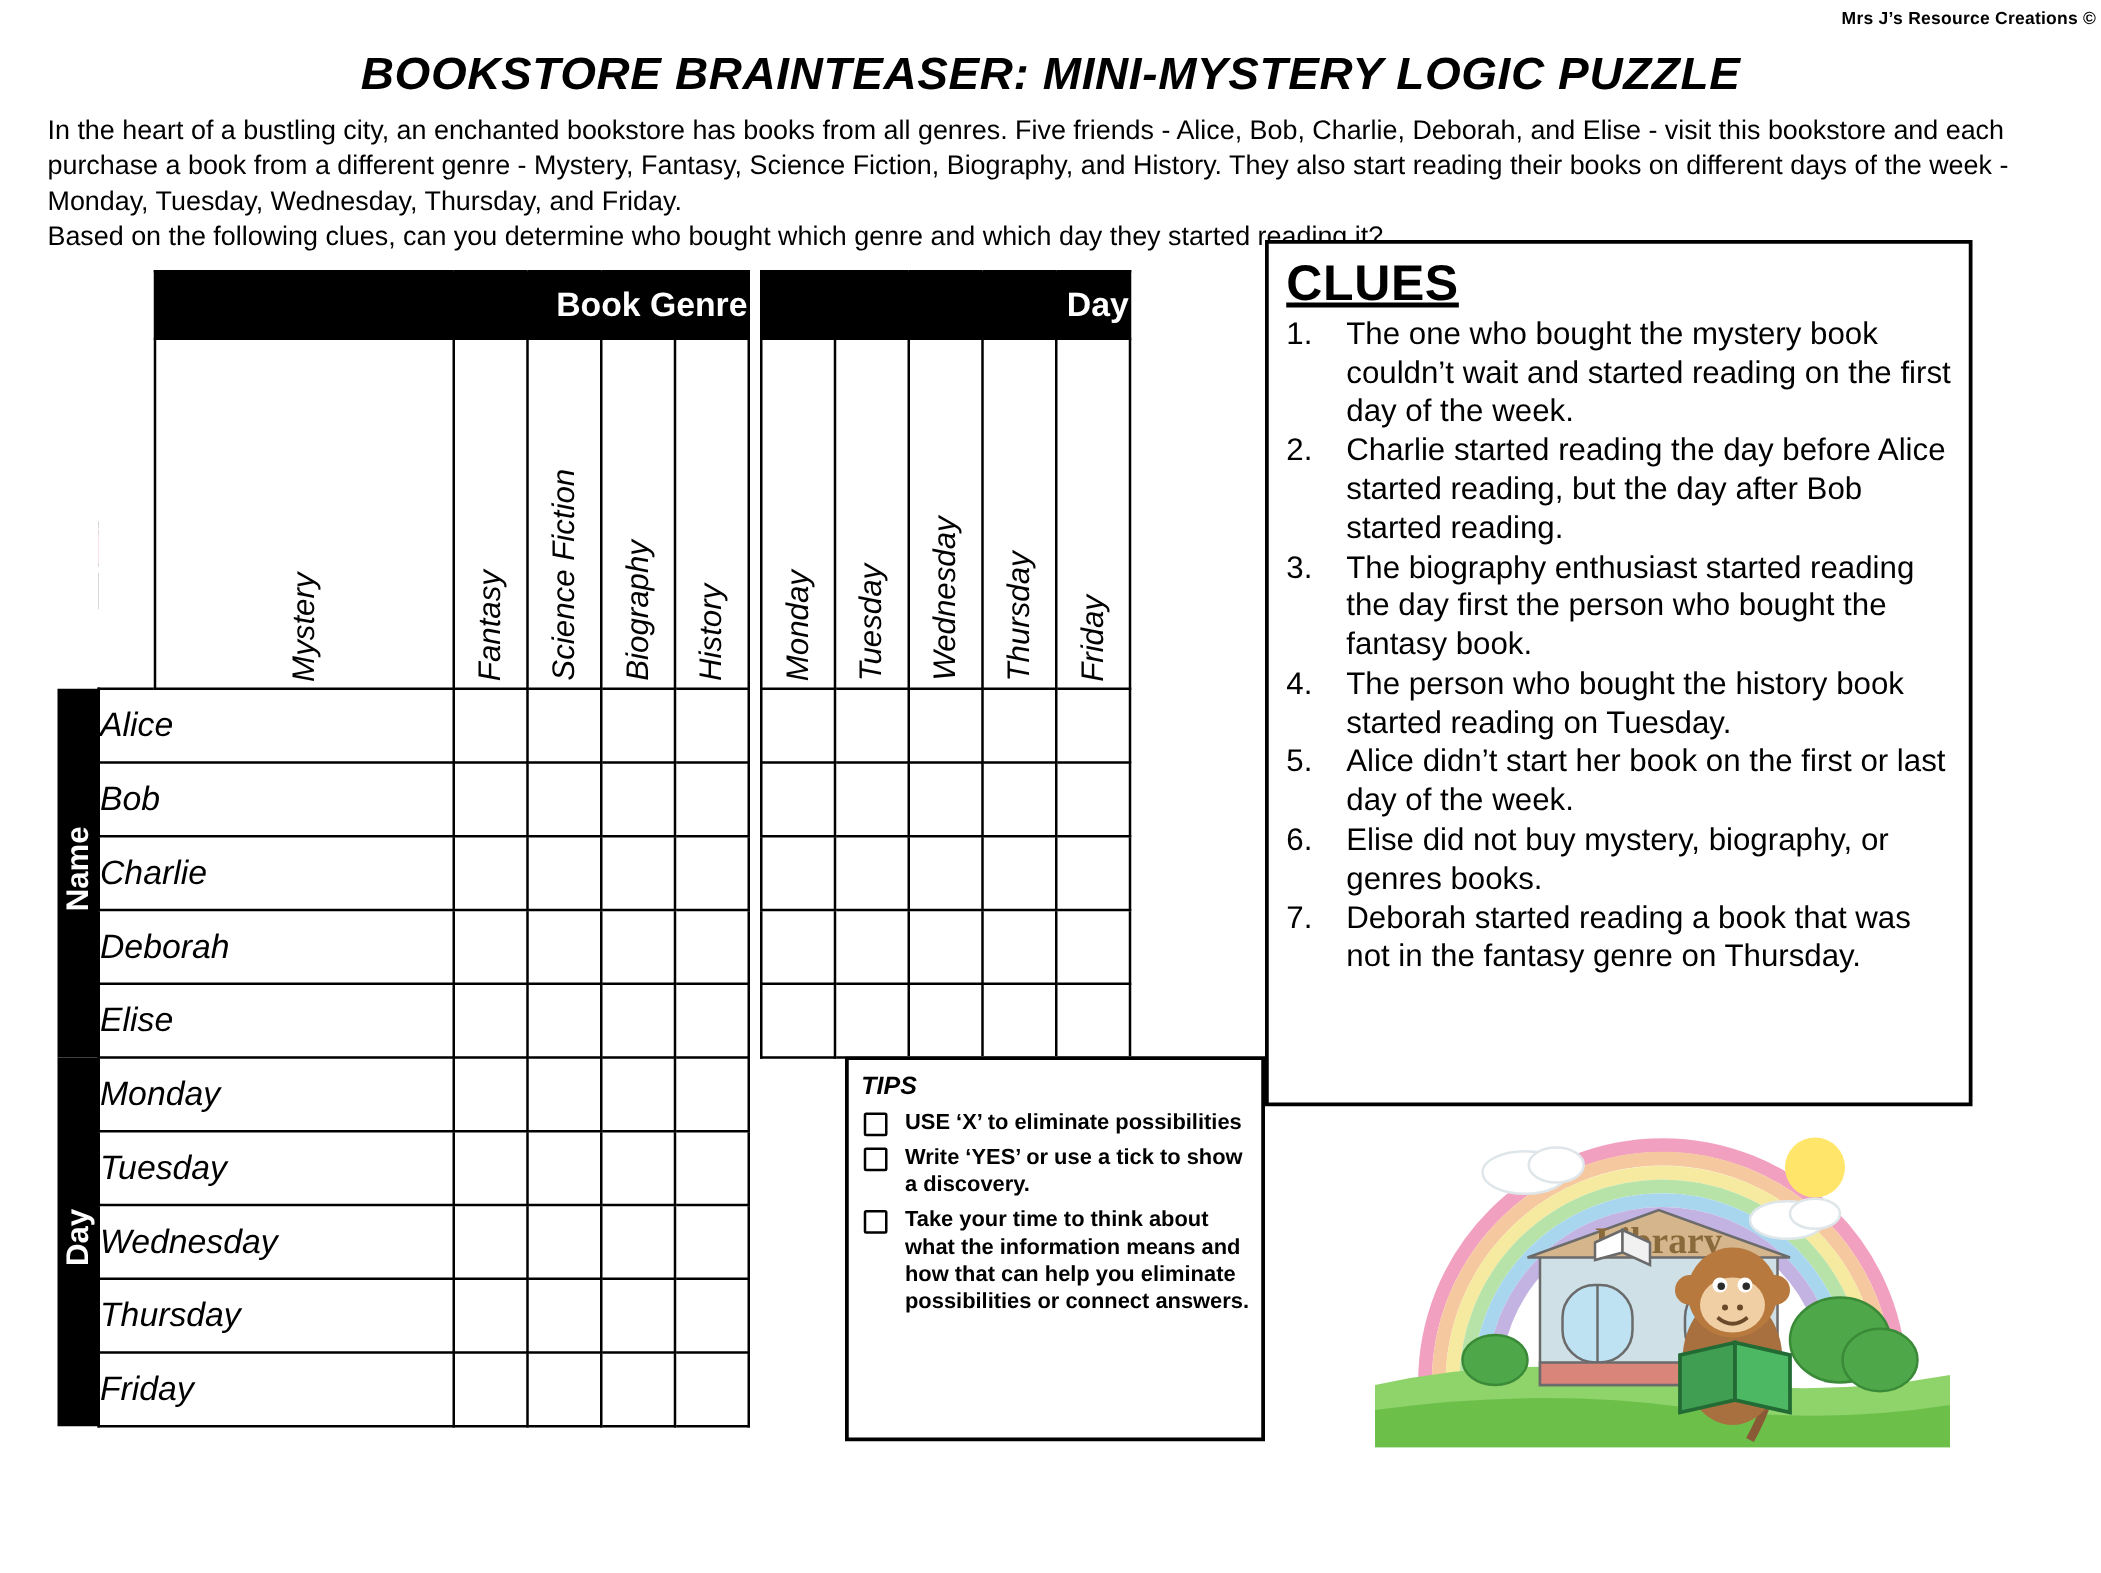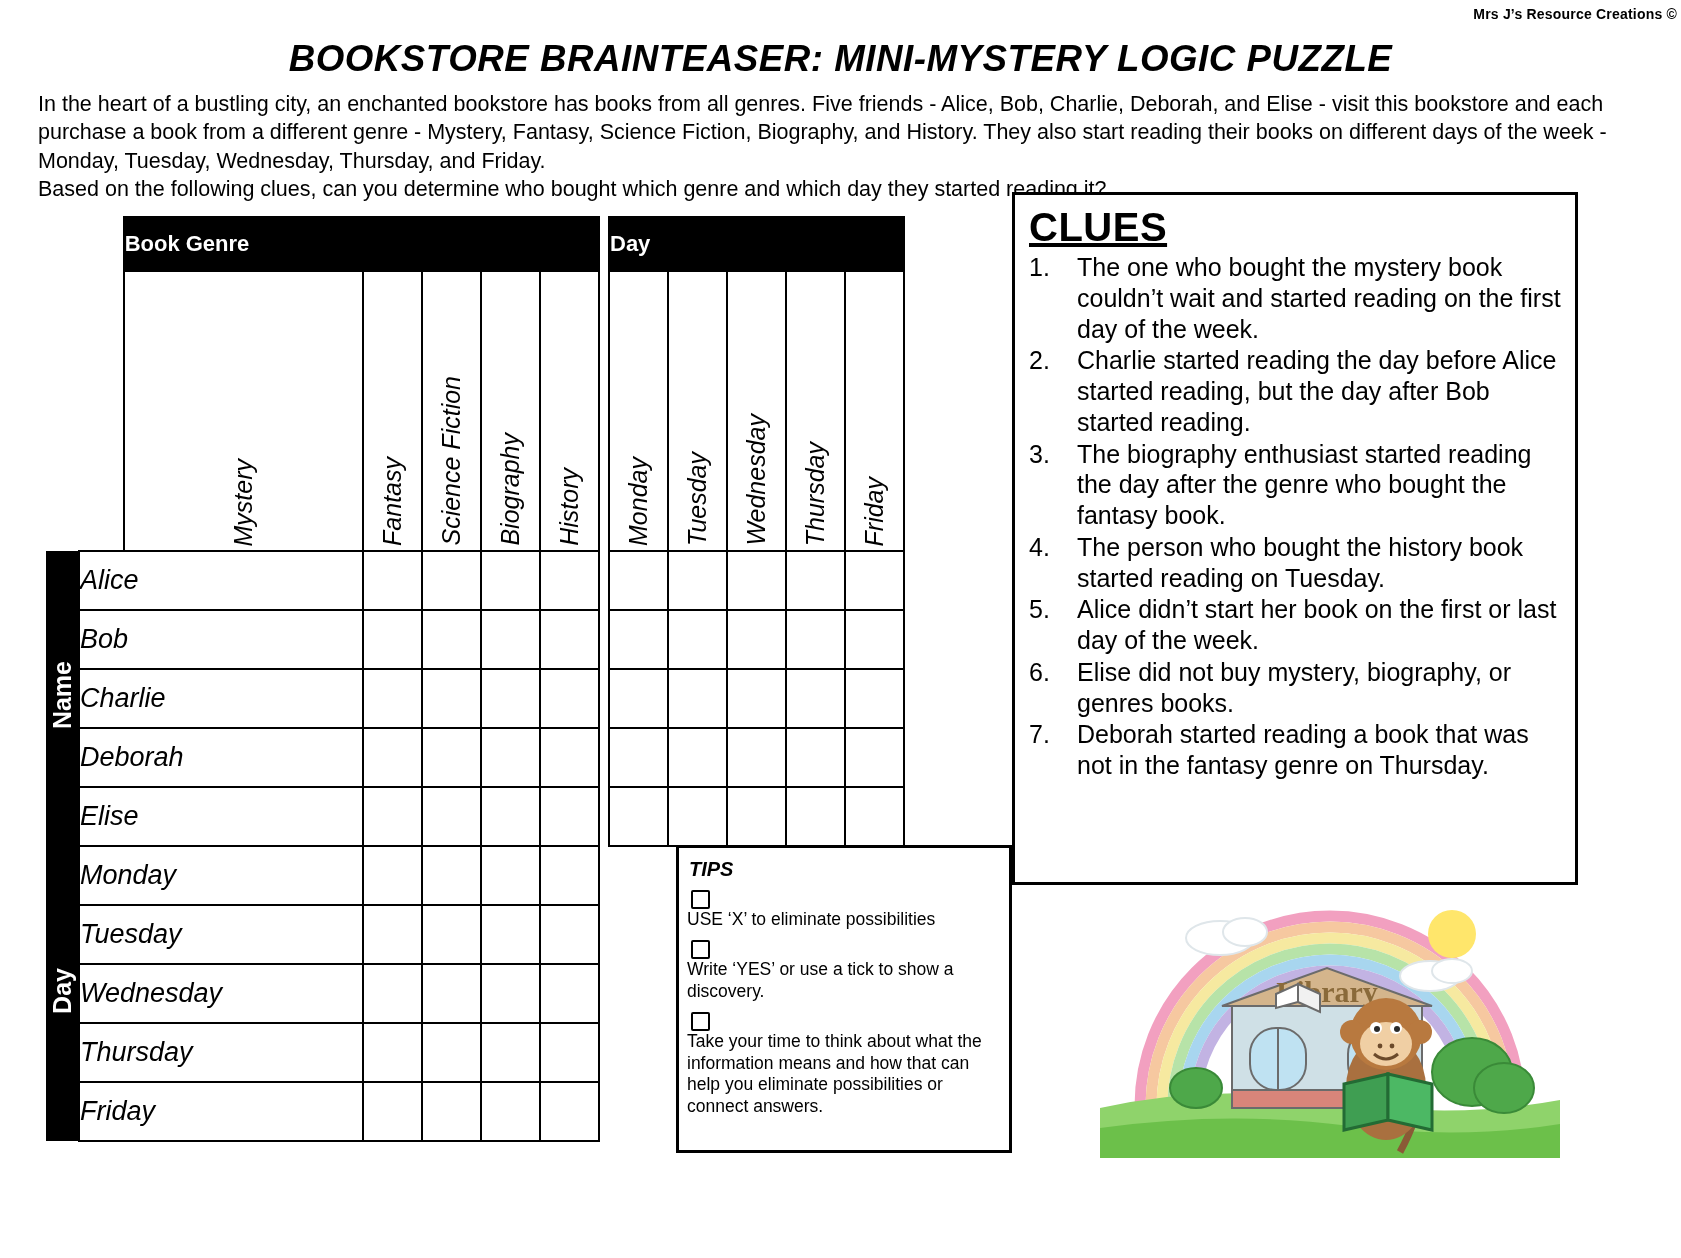--- a/index.html
+++ b/index.html
@@ -22,21 +22,21 @@
     position:absolute;top:90px;left:38px;width:1610px;
     font-size:21.5px;line-height:1.32;
   }
   .intro p{margin:0;}
 
   
   .grid-wrap{position:absolute;left:46px;top:216px;}
   table.grid{border-collapse:collapse;}
   table.grid td,table.grid th{padding:0;}
 
-  .hdr-black{background:#000;color:#fff;font-weight:bold;font-size:22px;text-align:left;}
+  .hdr-black{background:#000;color:#fff;font-weight:bold;font-size:27px;text-align:right;}
   .blank{background:#fff;border:none;}
 
   .vert{
     writing-mode:vertical-rl;transform:rotate(180deg);
     font-style:italic;font-size:25px;white-space:nowrap;
     text-align:left;
   }
   .vert-cell{
     width:57px;height:278px;border:2px solid #000;background:#fff;
     vertical-align:bottom;text-align:center;
@@ -75,21 +75,21 @@
   .clues li .num{width:48px;flex:0 0 48px;}
   .clues li .txt{flex:1;}
 
   
   .tips{
     position:absolute;left:676px;top:845px;width:336px;height:308px;
     border:3px solid #000;background:#fff;box-sizing:border-box;padding:10px 8px;
   }
   .tips h3{margin:0 0 6px 2px;font-size:20px;font-weight:bold;font-style:italic;}
   .tips ul{margin:0;padding:0;list-style:none;}
-  .tips li{display:flex;margin-bottom:6px;font-size:17.5px;line-height:1.25;font-weight:normal;flex-direction:column;}
+  .tips li{display:flex;margin-bottom:6px;font-size:17.5px;line-height:1.25;font-weight:bold;}
   .tips li .box{
     width:15px;height:15px;border:2px solid #000;flex:0 0 15px;
     margin:3px 14px 0 4px;border-radius:2px;
   }
   .tips li .txt{flex:1;}
 
   
   .library{position:absolute;left:1100px;top:876px;width:460px;height:282px;}
 </style>
 </head>
@@ -309,21 +309,21 @@
     <li>
         <span class="num">1.</span>
         <span class="txt">The one who bought the mystery book couldn’t wait and started reading on the first day of the week.</span>
       </li>
     <li>
         <span class="num">2.</span>
         <span class="txt">Charlie started reading the day before Alice started reading, but the day after Bob started reading.</span>
       </li>
     <li>
         <span class="num">3.</span>
-        <span class="txt">The biography enthusiast started reading the day after the genre who bought the fantasy book.</span>
+        <span class="txt">The biography enthusiast started reading the day first the person who bought the fantasy book.</span>
       </li>
     <li>
         <span class="num">4.</span>
         <span class="txt">The person who bought the history book started reading on Tuesday.</span>
       </li>
     <li>
         <span class="num">5.</span>
         <span class="txt">Alice didn’t start her book on the first or last day of the week.</span>
       </li>
     <li>

